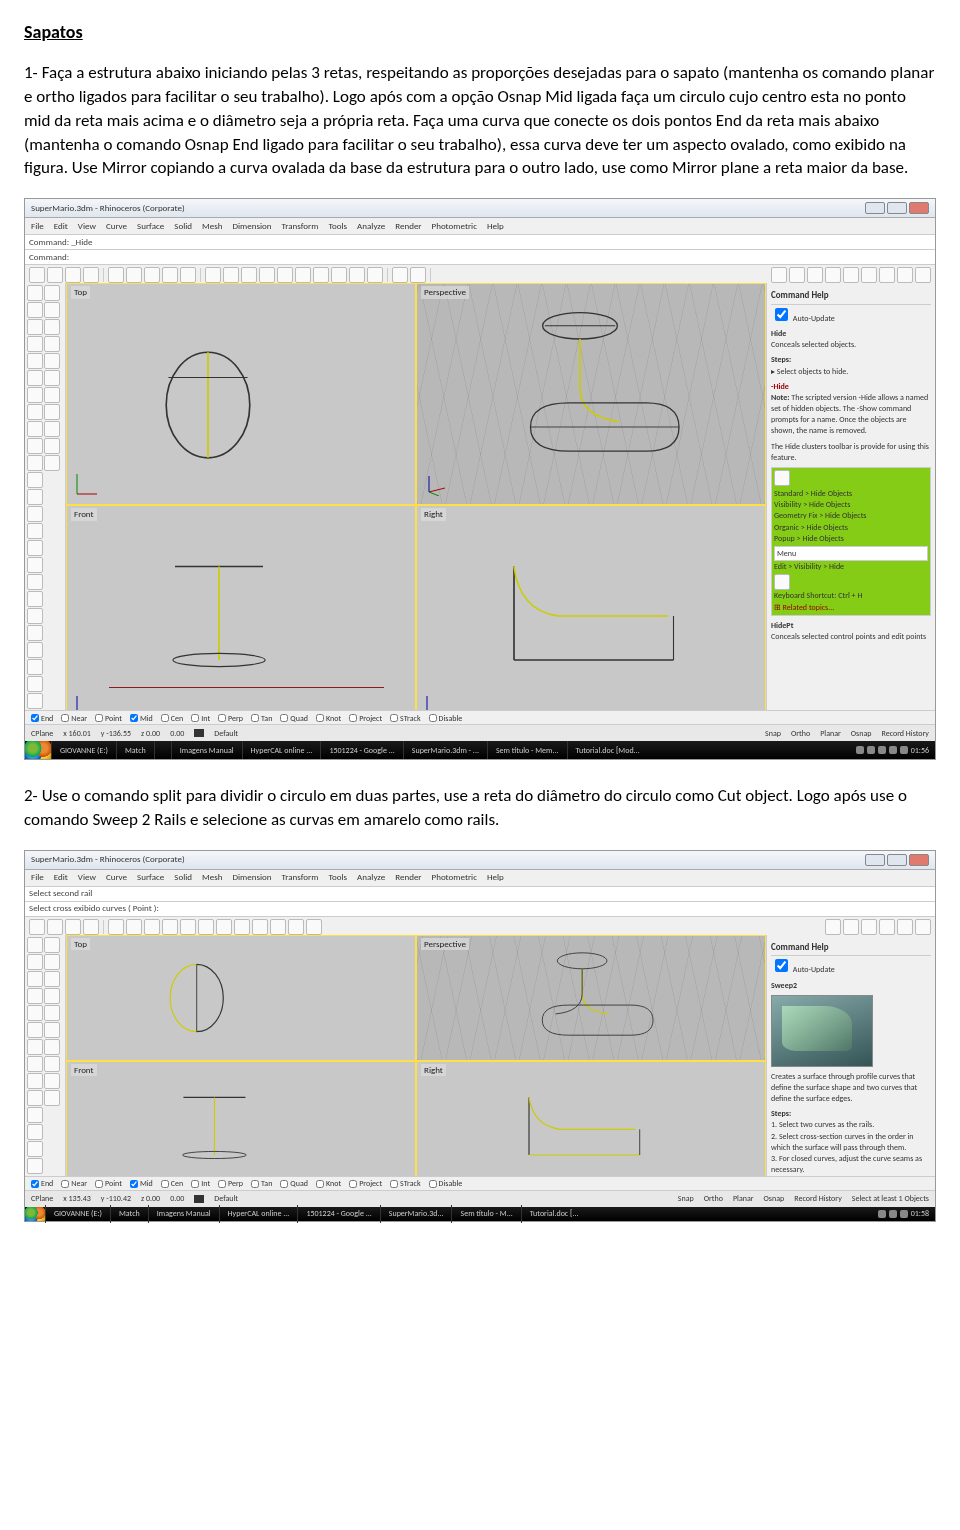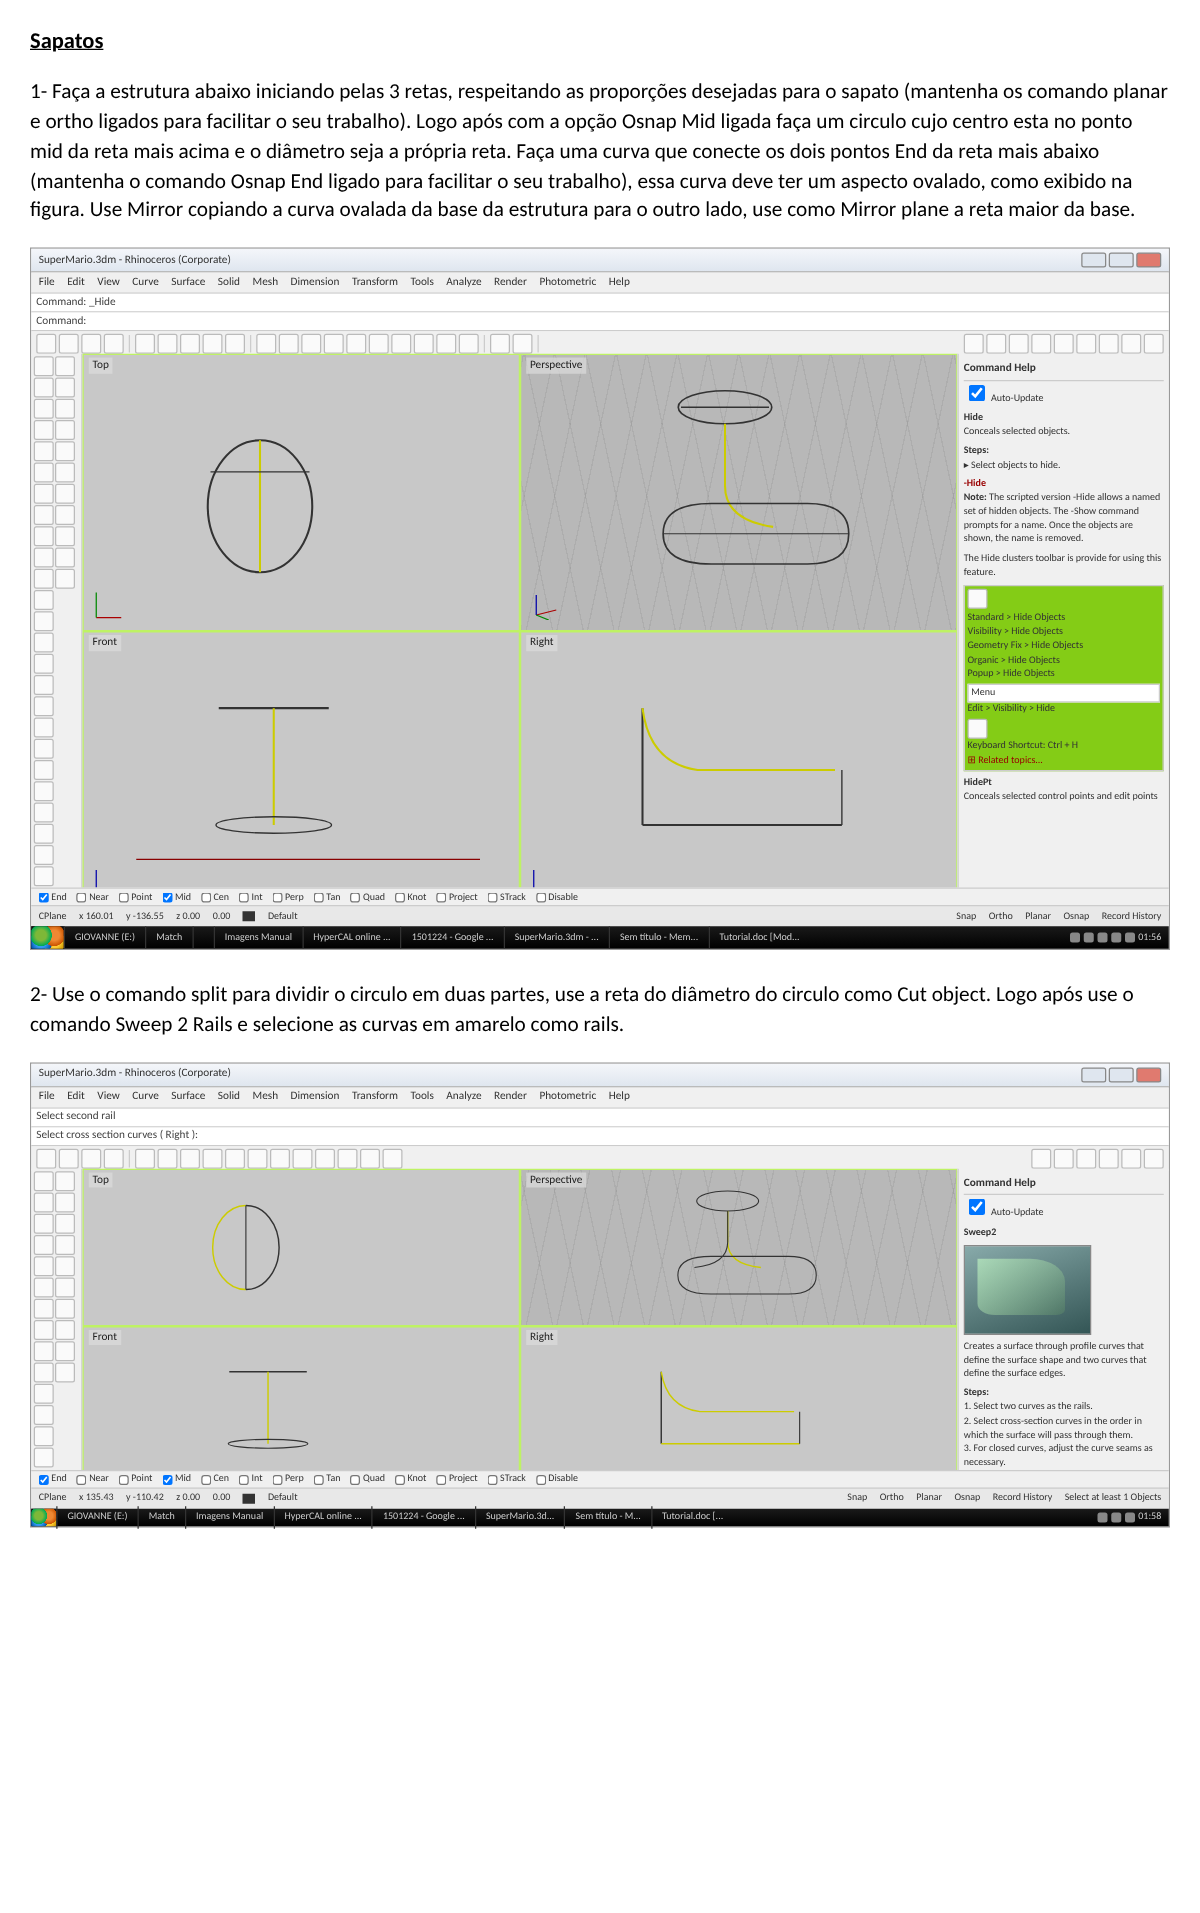--- a/index.html
+++ b/index.html
@@ -131,21 +131,21 @@
     border: 1px solid #bbb;
     border-radius: 2px;
   }
 
   .viewports {
     flex: 1;
     display: grid;
     grid-template-columns: 1fr 1fr;
     grid-template-rows: 1fr 1fr;
     gap: 2px;
-    background: #bef264;
+    background: #fde047;
     padding: 1px;
   }
   .vp {
     background: #b8b8b8;
     position: relative;
     overflow: hidden;
   }
   .vp.light { background: #c8c8c8; }
   .vp-label {
     position: absolute;
@@ -599,21 +599,21 @@
     <span>Dimension</span>
     <span>Transform</span>
     <span>Tools</span>
     <span>Analyze</span>
     <span>Render</span>
     <span>Photometric</span>
     <span>Help</span>
   </div>
   <div class="cmdline">Select second rail</div>
   <div class="cmdline">
-    <span>Select cross section curves ( Right ):</span>
+    <span>Select cross exibido curves ( Point ):</span>
     <input type="text" style="">
   </div>
   <div class="toolbar-row">
     <div class="tb-btn"></div>
     <div class="tb-btn"></div>
     <div class="tb-btn"></div>
     <div class="tb-btn"></div>
     <div class="tb-sep"></div>
     <div class="tb-btn"></div>
     <div class="tb-btn"></div>

